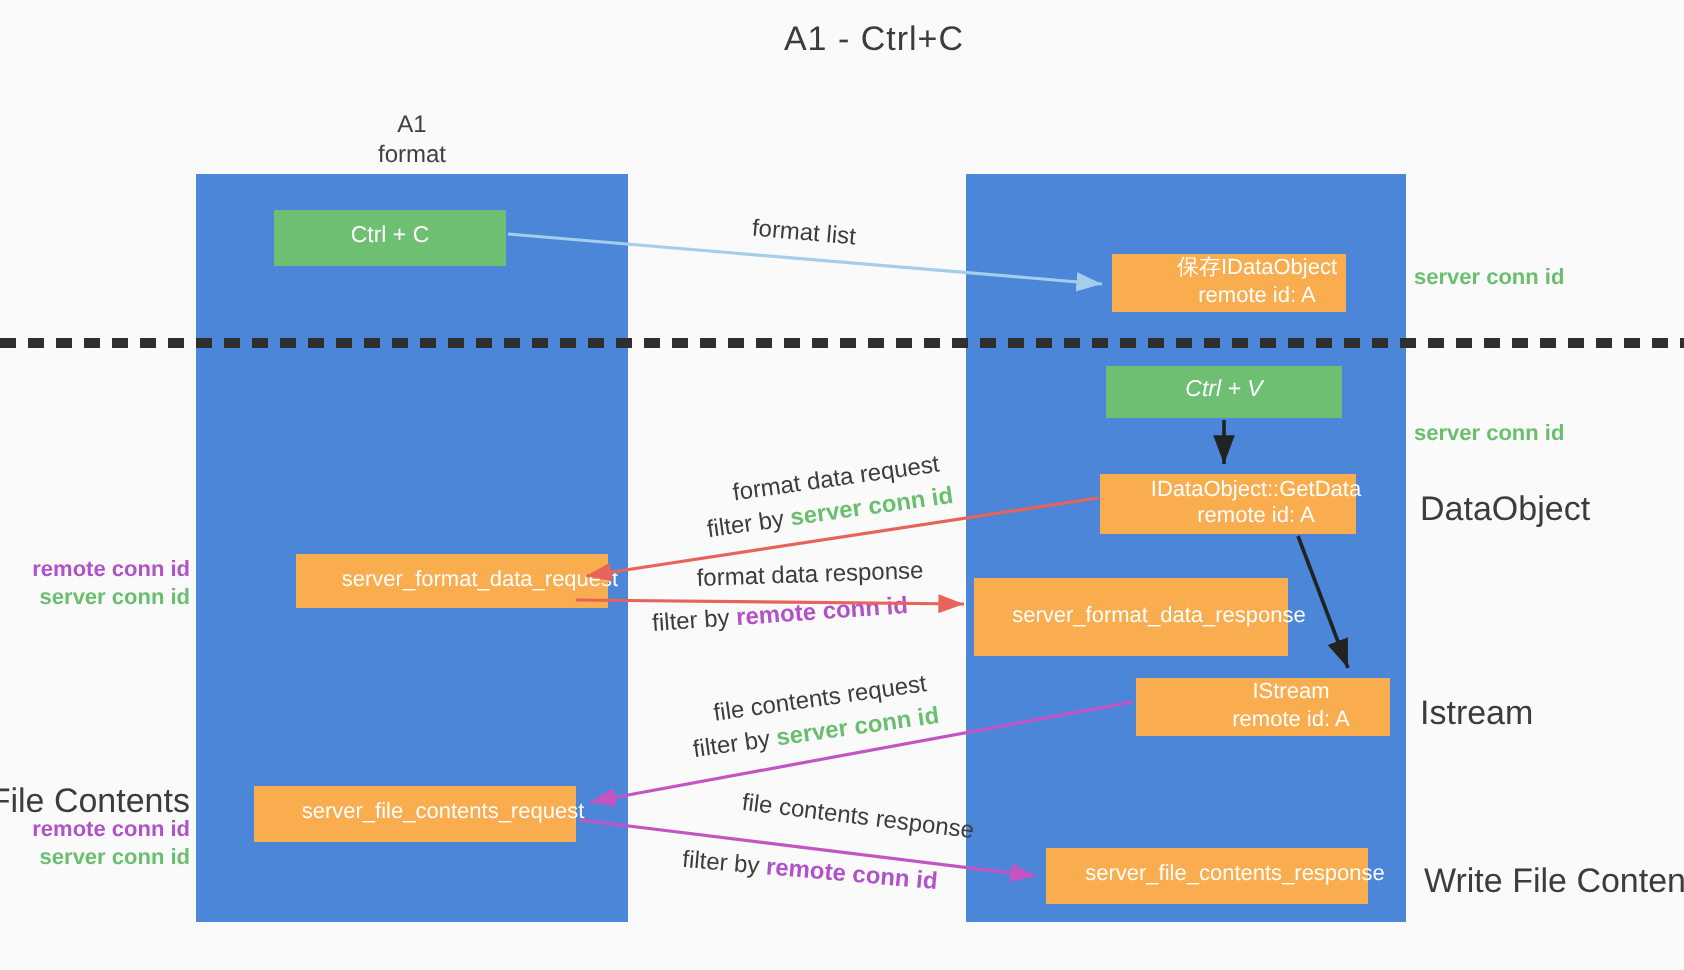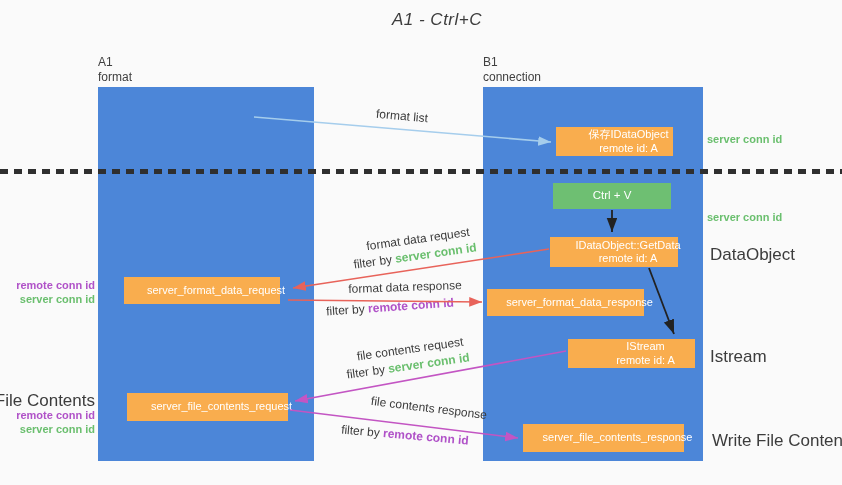--- a/index.html
+++ b/index.html
@@ -6,44 +6,44 @@
     --bg:#fafafa; --blue:#4c86d8; --green:#6ebf72; --orange:#f9ad4e;
     --green-text:#6abf6e; --purple-text:#b052c8; --red:#e8635a;
     --magenta:#c355c3; --lightblue:#a5cdec; --black-arrow:#222222; --ink:#3c3c3c;
   }
   *{margin:0;padding:0;box-sizing:border-box;}
   html,body{background:#fff;}
   body{font-family:"Liberation Sans",sans-serif;}
   .canvas{position:relative;width:842px;height:485px;background:var(--bg);overflow:hidden;}
 
   .title{position:absolute;left:337px;top:8px;width:200px;text-align:center;
-         font-size:17px;line-height:23px;color:var(--ink);letter-spacing:.5px;font-style:italic;}
+         font-size:17px;line-height:23px;color:var(--ink);letter-spacing:.5px;}
 
-  .col-header{position:absolute;top:55px;text-align:left;font-size:12px;line-height:15px;color:#404040;}
+  .col-header{position:absolute;top:55px;text-align:center;font-size:12px;line-height:15px;color:#404040;}
   .col-header.left{left:98px;width:216px;}
   .col-header.right{left:483px;width:220px;}
 
   .col{position:absolute;top:87px;height:374px;background:var(--blue);z-index:1;}
   .col.left{left:98px;width:216px;}
   .col.right{left:483px;width:220px;}
 
   .dotted{position:absolute;left:0;top:169px;width:842px;height:5px;z-index:3;
     background:repeating-linear-gradient(90deg,#2f2f2f 0,#2f2f2f 8px,transparent 8px,transparent 14px);}
 
   .node{position:absolute;z-index:4;display:flex;flex-direction:column;align-items:center;
         justify-content:center;color:#fff;font-size:11.5px;line-height:13.5px;text-align:center;}
   .node.green{background:var(--green);}
   .node.orange{background:var(--orange);padding-left:28px;}
 
   #ctrl-c{left:137px;top:105px;width:116px;height:28px;}
   #save-obj{left:556px;top:127px;width:117px;height:29px;font-size:11px;}
-  #ctrl-v{left:553px;top:183px;width:118px;height:26px;}
+  #ctrl-v{left:553px;top:183px;width:118px;height:26px;font-style:italic;}
   #getdata{left:550px;top:237px;width:128px;height:30px;font-size:11px;text-align:right;}
-  #format-req{left:124px;top:277px;width:156px;height:27px;font-size:11px;}
-  #format-resp{left:487px;top:289px;width:157px;height:27px;font-size:11px;}
+  #format-req{left:148px;top:277px;width:156px;height:27px;font-size:11px;}
+  #format-resp{left:487px;top:289px;width:157px;height:39px;font-size:11px;}
   #istream{left:568px;top:339px;width:127px;height:29px;font-size:11px;}
   #file-req{left:127px;top:393px;width:161px;height:28px;font-size:11px;}
   #file-resp{left:523px;top:424px;width:161px;height:28px;font-size:11px;}
 
   .side{position:absolute;z-index:4;font-size:17px;color:var(--ink);white-space:nowrap;}
   .side.gtxt{color:var(--green-text);font-weight:bold;font-size:11px;}
   .side.ptxt{color:var(--purple-text);font-weight:bold;font-size:11px;}
   .ralign{text-align:right;}
 
   .flabel{position:absolute;z-index:4;font-size:12px;color:var(--ink);text-align:center;white-space:nowrap;}
@@ -63,30 +63,29 @@
 <div class="canvas">
 
   <div class="title">
     <div>A1 - Ctrl+C</div>
   </div>
 
   <div class="col-header left">
     <div>A1</div>
     <div>format</div>
   </div>
-  <div class="col-header right">
-    <div>B1</div>
-    <div>connection</div>
-  </div>
 
   <div class="col left"></div>
   <div class="col right"></div>
 
   <div class="dotted"></div>
 
+  <div class="node green" id="ctrl-c">
+    <span>Ctrl + C</span>
+  </div>
 
   <div class="node orange" id="save-obj">
     <span>保存IDataObject</span>
     <span>remote id: A</span>
   </div>
 
   <div class="node green" id="ctrl-v">
     <span>Ctrl + V</span>
   </div>
 

